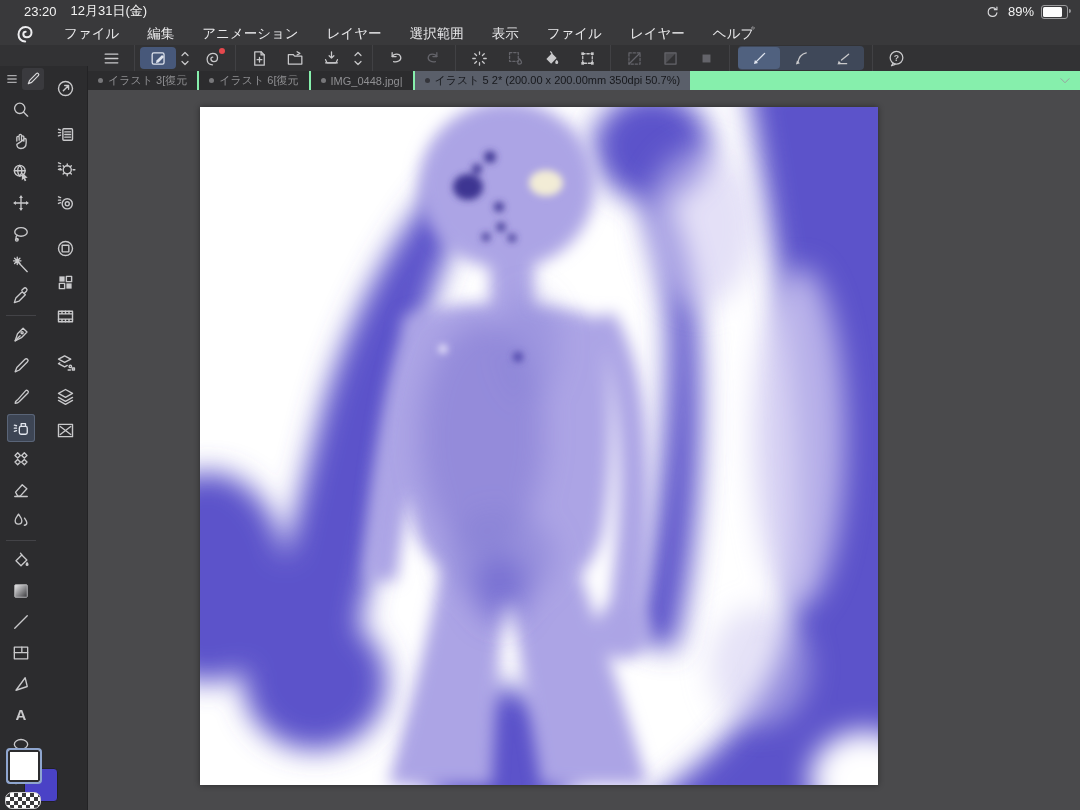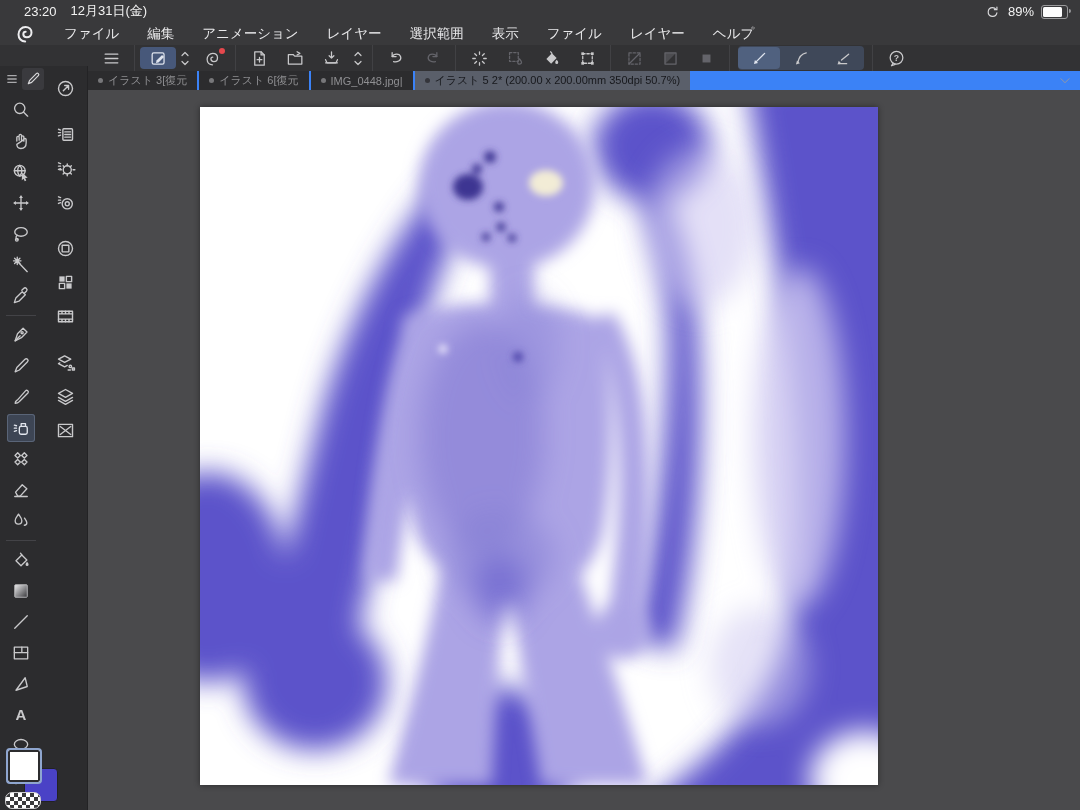--- a/index.html
+++ b/index.html
@@ -31,21 +31,21 @@
   .cb-btn{width:36px;height:22px;display:flex;align-items:center;justify-content:center;border-radius:4px;position:relative;}
   .cb-btn svg{width:19px;height:19px;}
   .cb-btn.sel{background:#47587a;color:#dfe4ee;}
   .cb-btn.dim{color:#64646a;}
   .cb-btn .badge{position:absolute;top:1px;right:5px;width:6px;height:6px;border-radius:50%;background:#e5484d;}
   .cb-btn.narrow{width:18px;}
   .cb-panel{background:#3f4859;border-radius:4px;display:flex;align-items:center;height:24px;margin:0 3px;}
   .cb-panel .cb-btn{width:42px;}
   .cb-panel .cb-btn.sel{background:#50617f;}
   
-  .tabbar{position:absolute;left:88px;top:71px;width:992px;height:19px;background:#3b82f6;
+  .tabbar{position:absolute;left:88px;top:71px;width:992px;height:19px;background:#86efac;
           display:flex;align-items:flex-end;gap:2px;font-size:11px;}
   .tab{height:19px;display:flex;align-items:center;gap:5px;padding:0 10px;background:#2c2c2e;color:#8f8f92;white-space:nowrap;}
   .tab .dot{width:5px;height:5px;border-radius:50%;background:#77777a;flex:0 0 auto;}
   .tab.active{background:#5a5f6a;color:#17181c;justify-content:center;}
   .tab.active .dot{background:#34353b;}
   .tab-chevron{position:absolute;right:8px;top:3px;color:#9a9a9e;width:14px;height:14px;}
   .tab-chevron svg{width:14px;height:14px;}
   
   .sidebar{position:absolute;left:0;top:66px;width:88px;height:744px;background:#2c2c2e;color:#c9c9cb;}
   .sidebar::after{content:"";position:absolute;top:0;right:0;width:1px;height:100%;background:#232325;}

